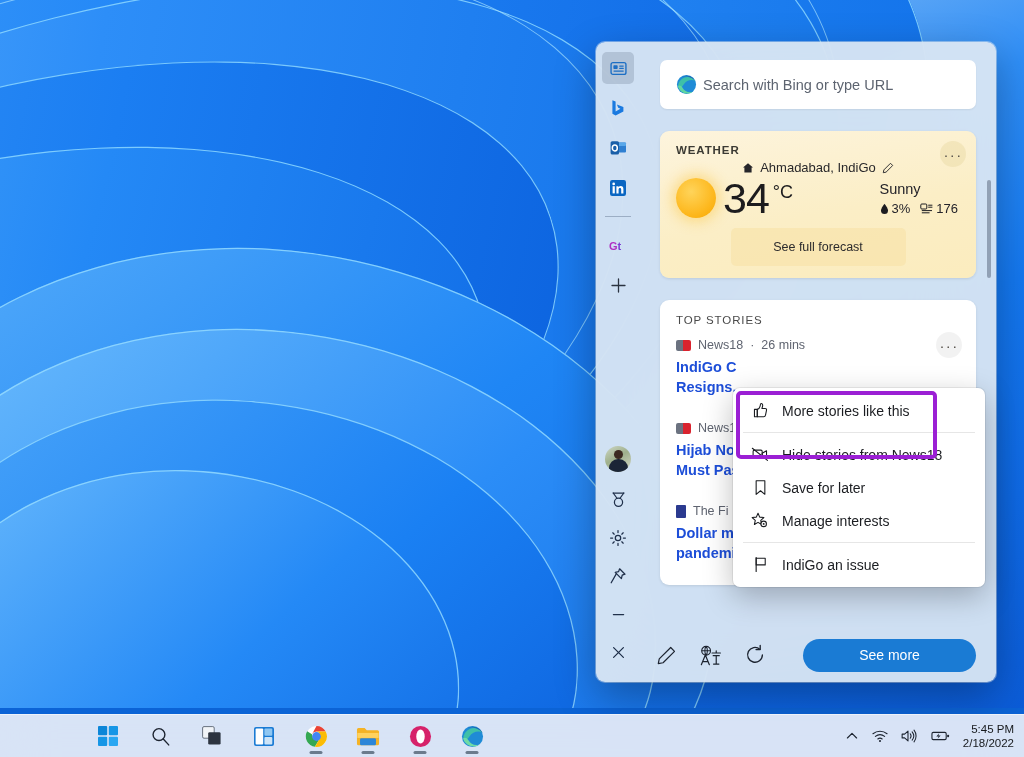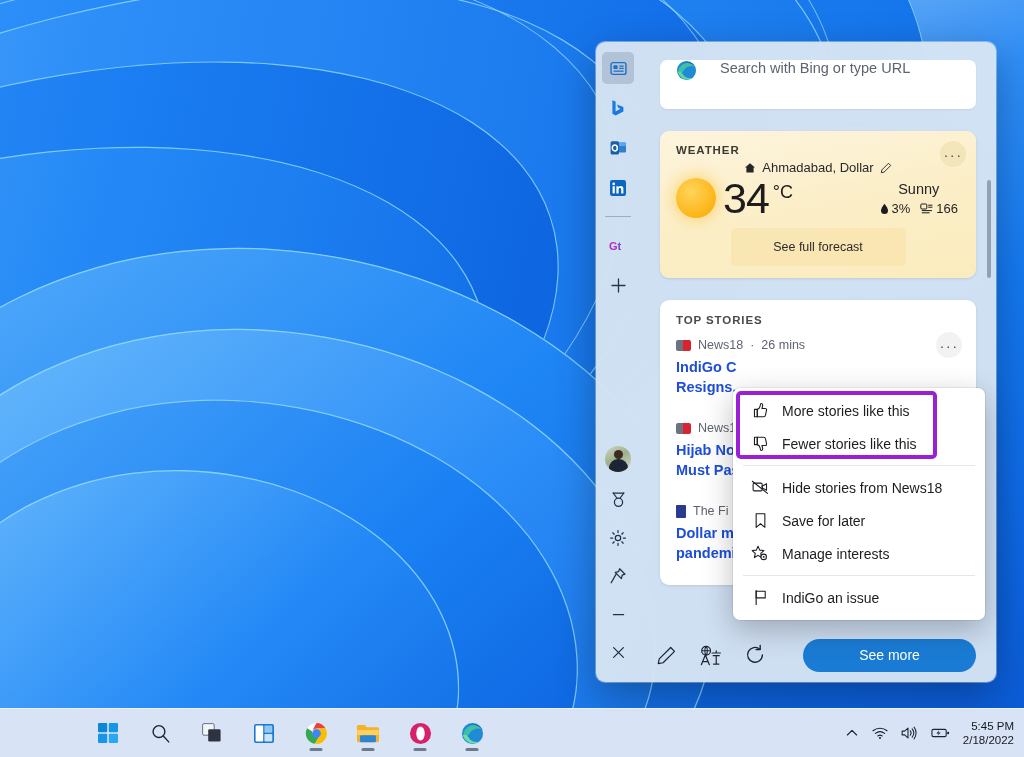--- a/index.html
+++ b/index.html
@@ -50,21 +50,21 @@
     position:absolute; border-radius:50%;
     border:1.3px solid rgba(165,225,255,.7);
     background:transparent;
   }
   .f1 { width:1420px; height:780px; left:-550px; top:-110px; transform:rotate(-20deg); }
   .f2 { width:1330px; height:720px; left:-570px; top:-50px; transform:rotate(-20deg); }
   .f3 { width:1240px; height:660px; left:-590px; top:10px; transform:rotate(-20deg); }
 
   
   #taskbar {
-    position:absolute; left:0; right:0; bottom:0; height:49px;
+    position:absolute; left:0; right:0; bottom:0; height:43px;
     background:rgba(238,242,249,.90);
     backdrop-filter:blur(26px);
     border-top:1px solid rgba(255,255,255,.55);
     display:flex; align-items:center;
   }
   #taskbar-apps {
     position:absolute; left:50%; transform:translateX(-50%);
     display:flex; align-items:center; gap:12px;
     margin-left:-222px;
   }
@@ -118,21 +118,21 @@
                   background:#3c2a20; left:8.5px; top:4px; }
   #avatar .body { position:absolute; width:19px; height:13px; border-radius:9px 9px 0 0;
                   background:#1b2536; left:3.5px; top:13px; }
 
   
   #panel-body { flex:1; display:flex; flex-direction:column; position:relative; min-width:0; }
   #panel-scroll { flex:1; position:relative; padding:18px 20px 0 20px; overflow:hidden; }
 
   #searchbox {
     height:49px; background:#fff; border-radius:7px;
-    display:flex; padding:0 16px; gap:23px;
+    display:flex; align-items:center; padding:0 16px; gap:6px;
     box-shadow:0 1px 2px rgba(0,0,0,.07);
   }
   #search-placeholder { font-size:14.5px; color:#5d6470; }
 
   .card {
     margin-top:22px; border-radius:9px; overflow:hidden;
     box-shadow:0 1px 3px rgba(0,0,0,.10);
   }
   #weather-card {
     background:linear-gradient(170deg,#fdf4dd 0%, #fbeec6 55%, #fbecbe 100%);
@@ -151,34 +151,34 @@
   }
   #weather-main { display:flex; align-items:center; margin-top:2px; }
   #sun {
     width:40px; height:40px; border-radius:50%;
     background:radial-gradient(circle at 38% 34%, #ffd45a 0%, #fdb81e 62%, #f7a600 100%);
     box-shadow:0 0 13px 4px rgba(253,190,40,.42);
     flex:0 0 40px; margin-right:7px;
   }
   #temp { font-size:43px; line-height:42px; color:#1d1c1e; font-weight:400; letter-spacing:-1px; }
   #unit { font-size:18px; color:#1d1c1e; margin-left:4px; align-self:flex-start; margin-top:5px; }
-  #weather-right { margin-left:auto; text-align:center; padding-right:2px; }
+  #weather-right { margin-left:auto; text-align:left; padding-right:2px; }
   #condition { font-size:14.5px; color:#25242a; line-height:19px; }
   #weather-stats { display:flex; align-items:center; gap:10px; font-size:13px;
                    color:#25242a; margin-top:2px; justify-content:flex-end; }
   .wstat { display:flex; align-items:center; gap:3px; }
   #forecast-btn {
     margin:9px auto 0; width:175px; height:38px; border-radius:5px;
     background:rgba(247,226,168,.62);
     display:flex; align-items:center; justify-content:center;
     font-size:12.5px; color:#2c2b2d; cursor:default;
   }
 
   #stories-card { background:#fff; padding:14px 16px 10px; }
-  #stories-label { font-size:11.5px; letter-spacing:.9px; color:#4a4a4a; font-weight:700; }
+  #stories-label { font-size:11.5px; letter-spacing:.9px; color:#4a4a4a; font-weight:400; }
   .story { padding:12px 0 12px; position:relative; }
   .story-meta { display:flex; align-items:center; gap:7px; font-size:12.5px; color:#5f6470; }
   .src-logo { width:15px; height:11px; border-radius:2px; flex:0 0 15px; }
   .story-title {
     font-size:14.5px; line-height:20px; color:#1d4ed8; font-weight:700;
     margin-top:5px; max-width:205px;
   }
   #story-dots { right:-2px; top:6px; background:rgba(0,0,0,.05); }
 
   
@@ -345,21 +345,21 @@
       </div>
 
       <div class="card" id="weather-card">
         <div id="weather-label">WEATHER</div>
         <div class="dots-btn" id="weather-dots">···</div>
 
         <div id="weather-loc">
           <svg width="12" height="12" viewBox="0 0 12 12">
             <path d="M6 1.2 L11 5.6 H9.6 V10.4 H2.4 V5.6 H1 Z" fill="#26262a"></path>
           </svg>
-          <span>Ahmadabad, Dollar</span>
+          <span>Ahmadabad, IndiGo</span>
           <svg width="12" height="12" viewBox="0 0 13 13">
             <path d="M9.2 1.4 L11.6 3.8 L4.4 11 L1.4 11.6 L2 8.6 Z" fill="none" stroke="#26262a" stroke-width="1" stroke-linejoin="round"></path>
           </svg>
         </div>
 
         <div id="weather-main">
           <div id="sun"></div>
           <div id="temp">34</div>
           <div id="unit">°C</div>
           <div id="weather-right">
@@ -369,21 +369,21 @@
                 <svg width="9" height="12" viewBox="0 0 9 12">
                   <path d="M4.5 .8 C4.5 .8 8 5.2 8 7.6 A3.5 3.5 0 0 1 1 7.6 C1 5.2 4.5 .8 4.5 .8Z" fill="#1c1c20"></path>
                 </svg>
                 <span>3%</span>
               </div>
               <div class="wstat">
                 <svg width="13" height="12" viewBox="0 0 13 12">
                   <rect x="0.8" y="1" width="6" height="5" rx="1" fill="none" stroke="#1c1c20" stroke-width="1"></rect>
                   <path d="M2.2 7.6 H11.6 M2.2 9.8 H9.2 M8.6 2.2 H12 M8.6 4.2 H12" stroke="#1c1c20" stroke-width="1" stroke-linecap="round"></path>
                 </svg>
-                <span>166</span>
+                <span>176</span>
               </div>
             </div>
           </div>
         </div>
 
         <div id="forecast-btn">See full forecast</div>
       </div>
 
       <div class="card" id="stories-card">
         <div id="stories-label">TOP STORIES</div>
@@ -452,29 +452,20 @@
   <div class="mi">
     <span class="mi-icon">
       <svg width="17" height="17" viewBox="0 0 18 18">
         <path d="M5.6 15.6 V7.8 C7 7.4 8.3 5.6 8.7 4 C8.9 3.1 8.6 1.6 9.8 1.6 c1.1 0 1.6 1.1 1.5 2.3 -.1 1.1-.6 2.2-.8 2.9 h3.4 c1 0 1.7 .8 1.5 1.7 l-1.1 5.4 c-.2 1-.9 1.7-1.9 1.7 Z" fill="none" stroke="#1b1d21" stroke-width="1.15" stroke-linejoin="round"></path>
         <path d="M2.6 7.8 H5.6 V15.6 H2.6 Z" fill="none" stroke="#1b1d21" stroke-width="1.15" stroke-linejoin="round"></path>
       </svg>
     </span>
     <span>More stories like this</span>
   </div>
 
-  <div class="mi">
-    <span class="mi-icon">
-      <svg width="17" height="17" viewBox="0 0 18 18">
-        <path d="M5.6 2.4 V10.2 C7 10.6 8.3 12.4 8.7 14 C8.9 14.9 8.6 16.4 9.8 16.4 c1.1 0 1.6-1.1 1.5-2.3 -.1-1.1-.6-2.2-.8-2.9 h3.4 c1 0 1.7-.8 1.5-1.7 l-1.1-5.4 c-.2-1-.9-1.7-1.9-1.7 Z" fill="none" stroke="#1b1d21" stroke-width="1.15" stroke-linejoin="round"></path>
-        <path d="M2.6 2.4 H5.6 V10.2 H2.6 Z" fill="none" stroke="#1b1d21" stroke-width="1.15" stroke-linejoin="round"></path>
-      </svg>
-    </span>
-    <span>Fewer stories like this</span>
-  </div>
 
   <div class="mi-sep"></div>
 
   <div class="mi">
     <span class="mi-icon">
       <svg width="18" height="17" viewBox="0 0 19 18">
         <rect x="2.2" y="4.4" width="9.6" height="8.2" rx="1.3" fill="none" stroke="#1b1d21" stroke-width="1.15"></rect>
         <path d="M11.8 7.6 L16.4 5 V12 L11.8 9.4 Z" fill="none" stroke="#1b1d21" stroke-width="1.15" stroke-linejoin="round"></path>
         <path d="M1.4 2.4 L17.4 15.2" stroke="#1b1d21" stroke-width="1.2" stroke-linecap="round"></path>
       </svg>

